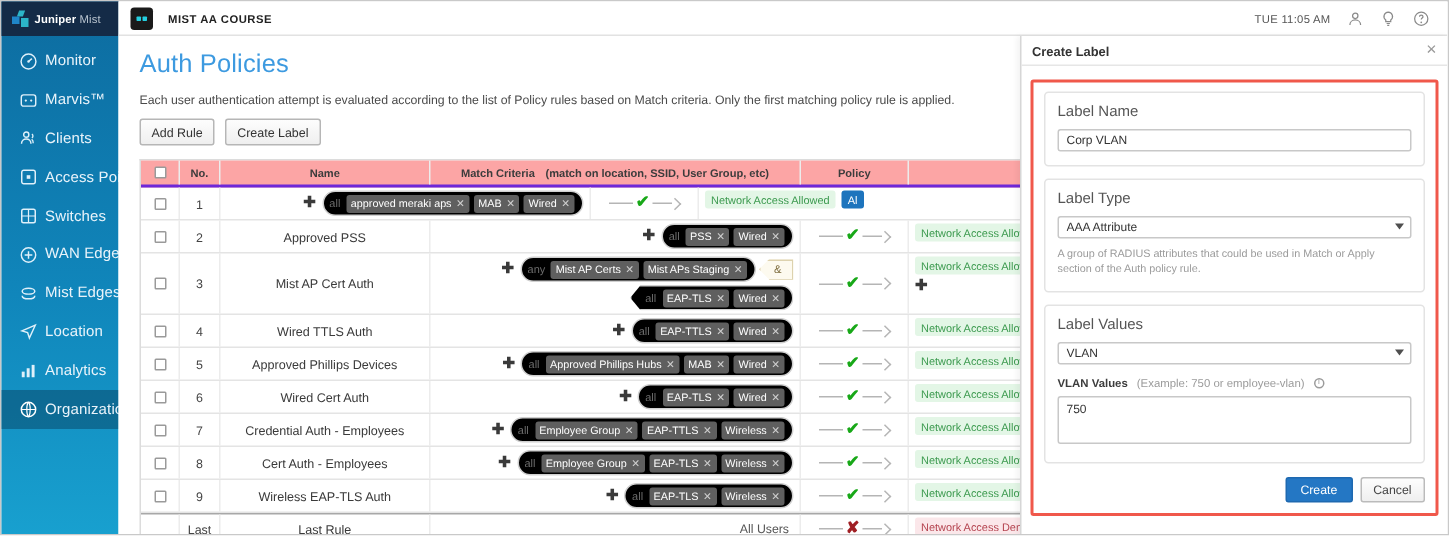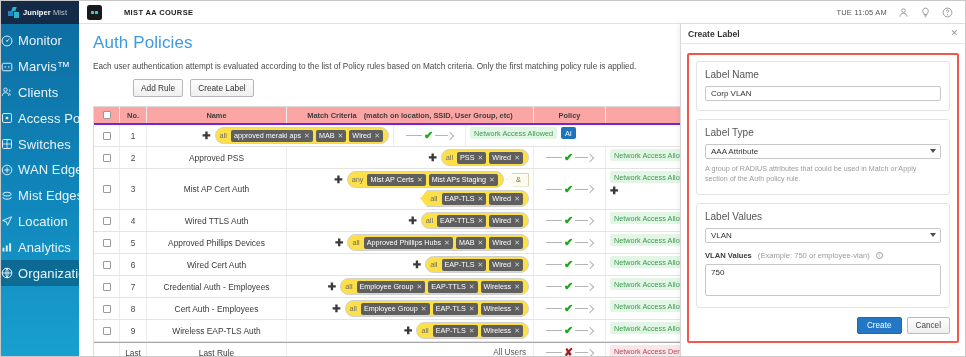--- a/index.html
+++ b/index.html
@@ -28,53 +28,53 @@
   .logo-mark i{ position:absolute; display:block; }
   .logo-mark i.a{ left:4px; top:0; width:4px; height:4px; background:#2cb5c8; transform:skewX(-20deg);}
   .logo-mark i.b{ left:0; top:4px; width:5px; height:5px; background:#1f86c9;}
   .logo-mark i.c{ left:6px; top:5px; width:5px; height:6px; background:#2cb5c8;}
   .logo-text{ font-size:7.5px; font-weight:bold; color:#fff; letter-spacing:.1px; white-space:nowrap;}
   .logo-text em{ font-style:normal; color:#b9c4cf; font-weight:normal; }
 
   .nav{ padding-top:4px; }
   .nav-item{
     display:flex; align-items:center; gap:5px;
-    height:25.8px; padding-left:0; color:#e9f3fa;
-    font-size:13px; letter-spacing:.1px; cursor:pointer; white-space:nowrap;
+    height:25.8px; padding-left:12px; color:#e9f3fa;
+    font-size:10px; letter-spacing:.1px; cursor:pointer; white-space:nowrap;
   }
   .nav-item.active{ background:rgba(4,52,80,.42); }
   .nav-icon{ width:12px; height:12px; flex:0 0 12px; display:block; }
   .nav-icon svg{ display:block; width:12px; height:12px; }
 
   
   .main{ flex:1 1 auto; position:relative; height:100%; background:#fff; overflow:hidden;}
 
   .topbar{
     height:23px; border-bottom:1px solid #e2e2e2; display:flex; align-items:center;
     padding:0 8px; background:#fff;
   }
   .org-badge{
     width:15px;height:15px;background:#1a1a1a;border-radius:2.5px;
     display:flex;align-items:center;justify-content:center; flex:0 0 15px;
   }
   .org-badge .eyes{ display:flex; gap:1.5px; }
   .org-badge .eyes span{ width:3px;height:3px;background:#25d0e0;display:block;border-radius:.5px;}
-  .org-name{ font-size:7.5px; font-weight:bold; letter-spacing:.35px; color:#222; margin-left:22px;}
+  .org-name{ font-size:7.5px; font-weight:bold; letter-spacing:.35px; color:#222; margin-left:10px;}
   .topbar-right{ margin-left:auto; display:flex; align-items:center; gap:11px; padding-right:4px;}
   .clock{ font-size:7.5px; color:#555; letter-spacing:.2px; }
   .tb-icon{ width:11px;height:11px;display:block;color:#8a8a8a; }
   .tb-icon svg{ display:block;width:11px;height:11px; }
 
   .content{ padding:9px 12px 0 14px; }
   h1.page-title{
     font-size:17px; font-weight:normal; color:#3d9ae0; letter-spacing:.1px;
     margin-bottom:9px;
   }
   .subtitle{ font-size:8.2px; color:#4a4a4a; margin-bottom:8px; }
-  .btn-row{ display:flex; gap:7px; margin-bottom:9px;margin-left:40px; }
+  .btn-row{ display:flex; gap:7px; margin-bottom:9px; }
   .btn{
     font-family:"Liberation Sans",sans-serif;
     font-size:8.3px; padding:3px 7px; border:1px solid #b6b6b6; border-radius:2px;
     background:linear-gradient(180deg,#fdfdfd,#efefef); color:#333; cursor:pointer;
     white-space:nowrap;
   }
 
   
   .table{ border:1px solid #dcdcdc; border-bottom:none; width:862px; }
   .trow{ display:flex; align-items:stretch; border-bottom:1px solid #e4e4e4; min-height:21px;}
@@ -94,21 +94,21 @@
   .cellno{ font-size:8.3px; color:#444; }
   .cellname{ font-size:8.4px; color:#3a3a3a; }
 
   .chk{ width:8px;height:8px;border:1px solid #9a9a9a;border-radius:1px;background:#fff;display:block;
         cursor:pointer;}
 
   .plus{ font-size:10px;color:#3a3a3a;line-height:1;margin-right:4px;font-weight:bold;}
 
   .criteria{
     display:flex; align-items:center; gap:3px;
-    background:#fde047; border:1px solid #d0d0d0;
+    background:#000000; border:1px solid #d0d0d0;
     border-radius:9px; padding:1.5px 5px 1.5px 4px;
   }
   .criteria.arrowed{
     border-radius:0 9px 9px 0;
     clip-path:polygon(7px 0,100% 0,100% 100%,7px 100%,0 50%);
     padding-left:9px;
   }
   .crit-op{ font-size:7.3px; color:#6c6c6c; padding-right:1px; }
   .chip{
     display:flex; align-items:center; gap:3px;

